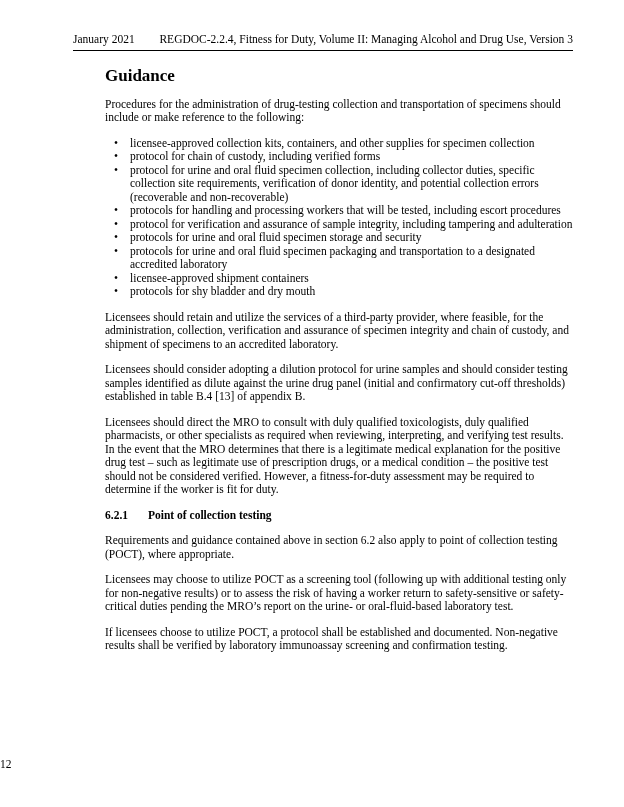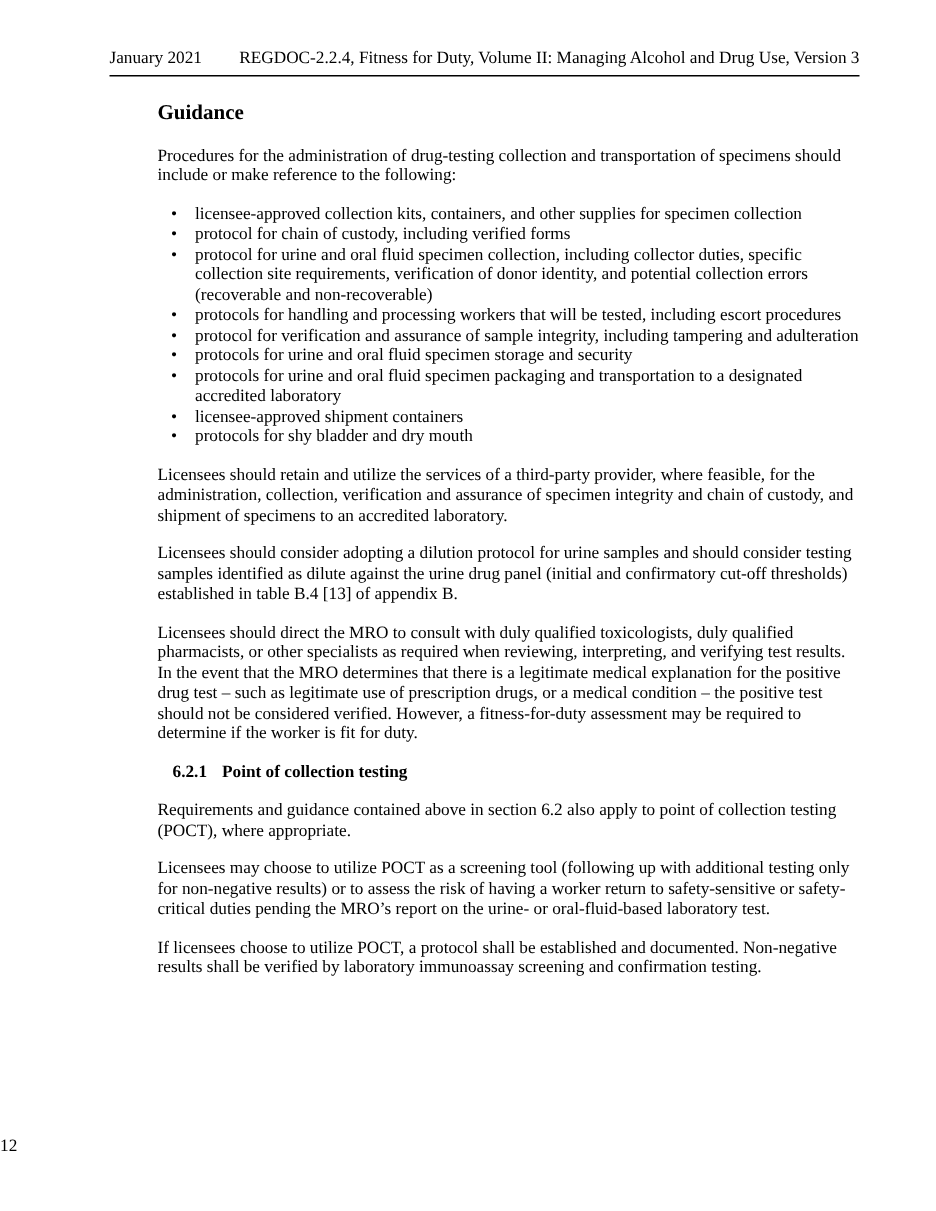--- a/index.html
+++ b/index.html
@@ -32,21 +32,21 @@
   }
   .content {
     position: absolute;
     top: 69px;
     left: 105px;
     width: 469px;
     font-size: 11.5px;
     line-height: 13.5px;
   }
   .content h3 {
-    font-size: 14px;
+    font-size: 17px;
     font-weight: bold;
     margin: 0 0 15px 0;
   }
   .content p {
     margin: 12px 0;
   }
   .content ul {
     list-style: none;
     margin: 12px 0;
     padding: 0;
@@ -61,21 +61,20 @@
     left: 9px;
     top: 0;
   }
   .section-heading {
     display: flex;
     font-weight: bold;
     margin: 10px 0 12px 0;
   }
   .section-heading .sec-num {
     flex: 0 0 43px;
-    text-align: center;
   }
   .footer {
     position: absolute;
     top: 758px;
     left: 0;
     width: 624px;
     font-size: 11.5px;
   }
 </style>
 </head>

